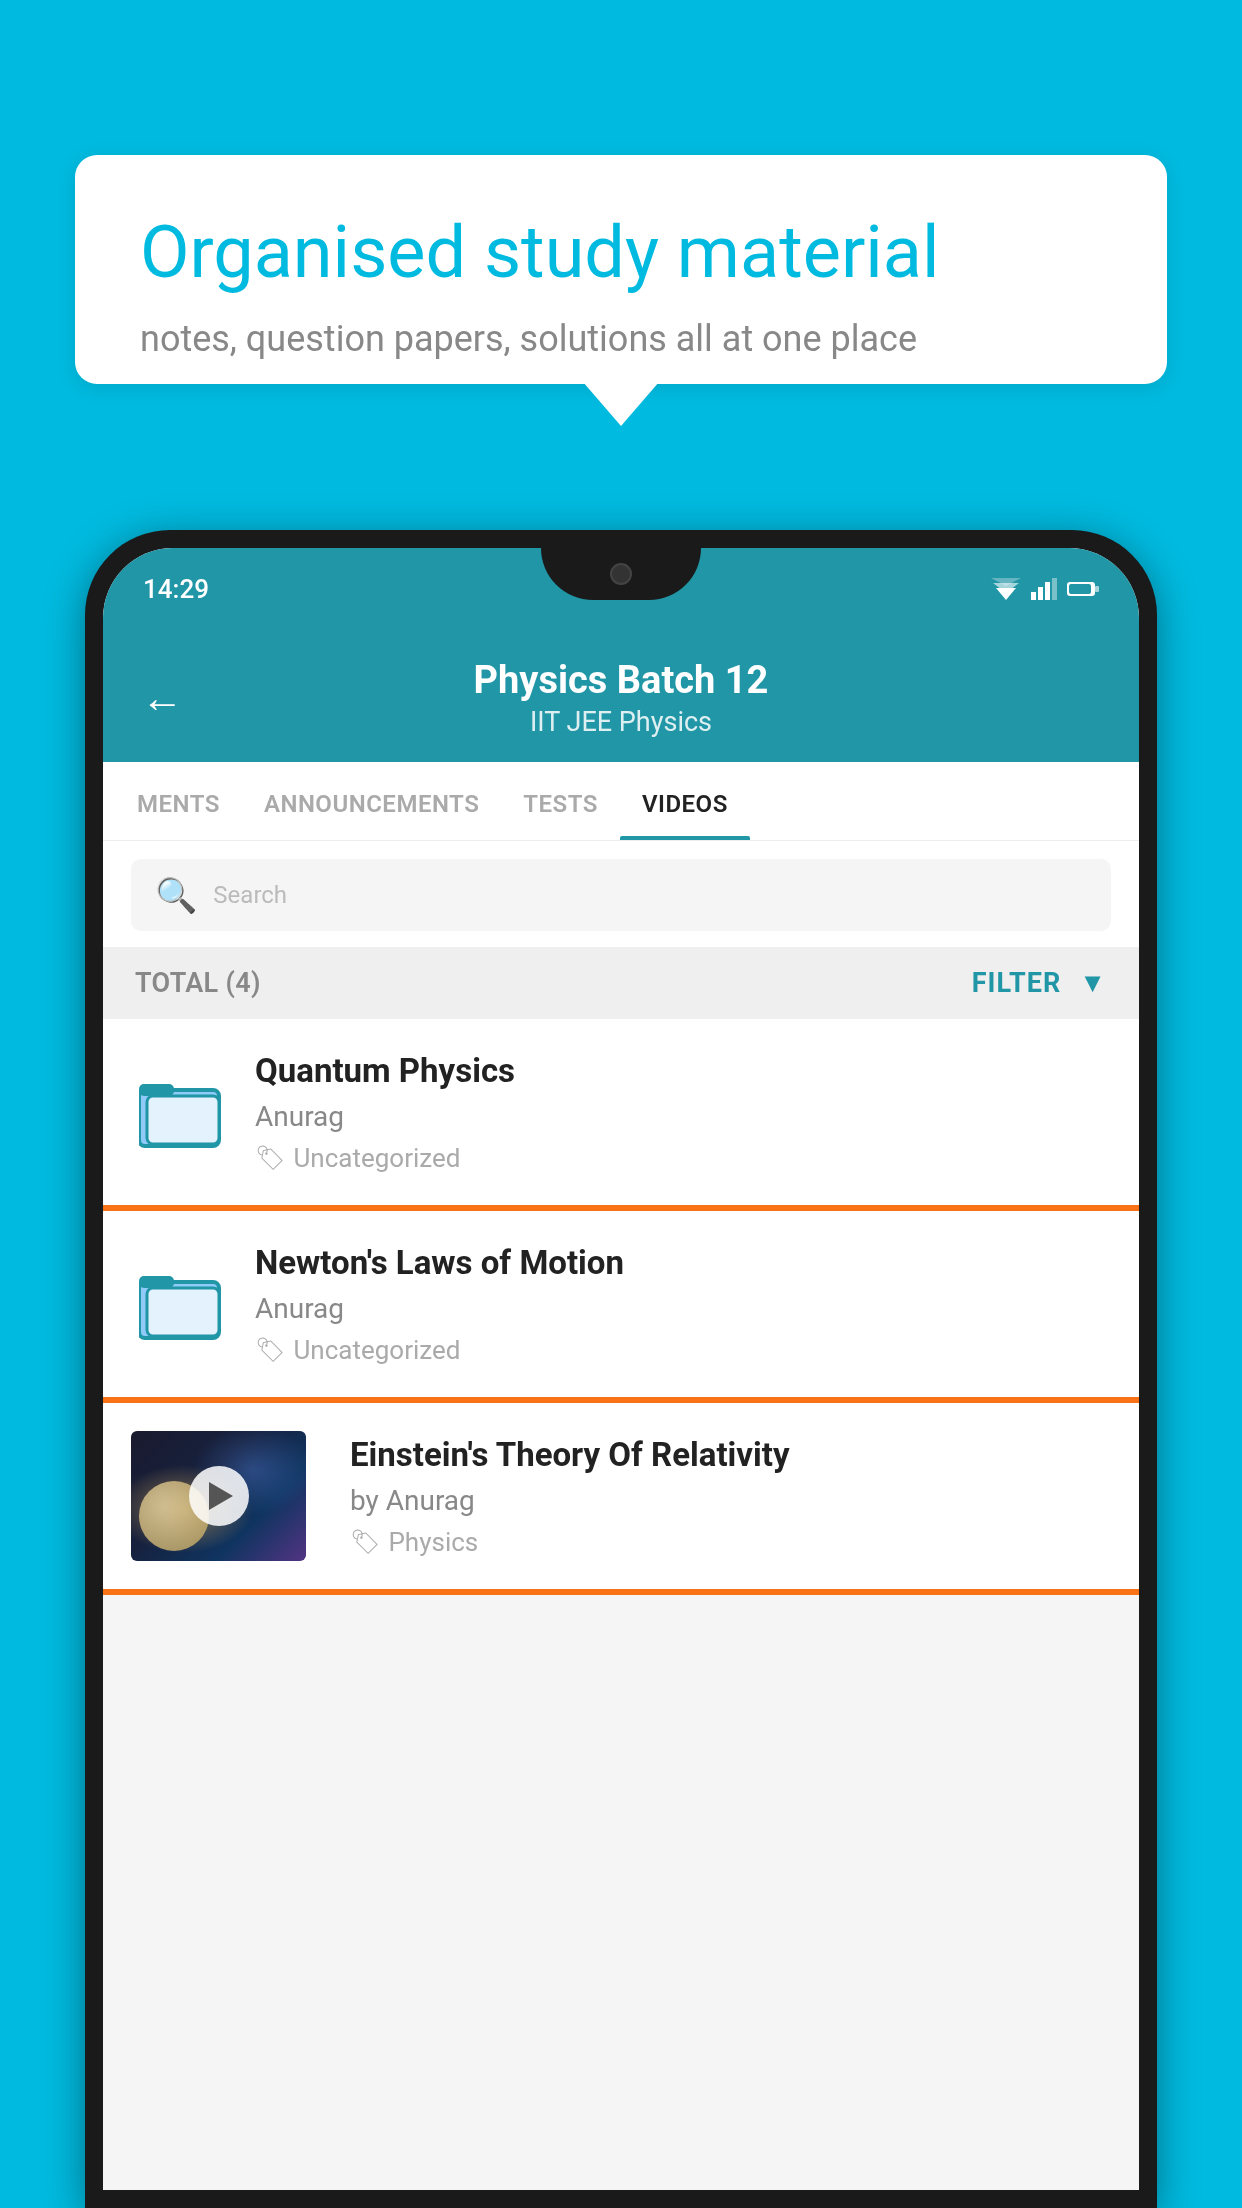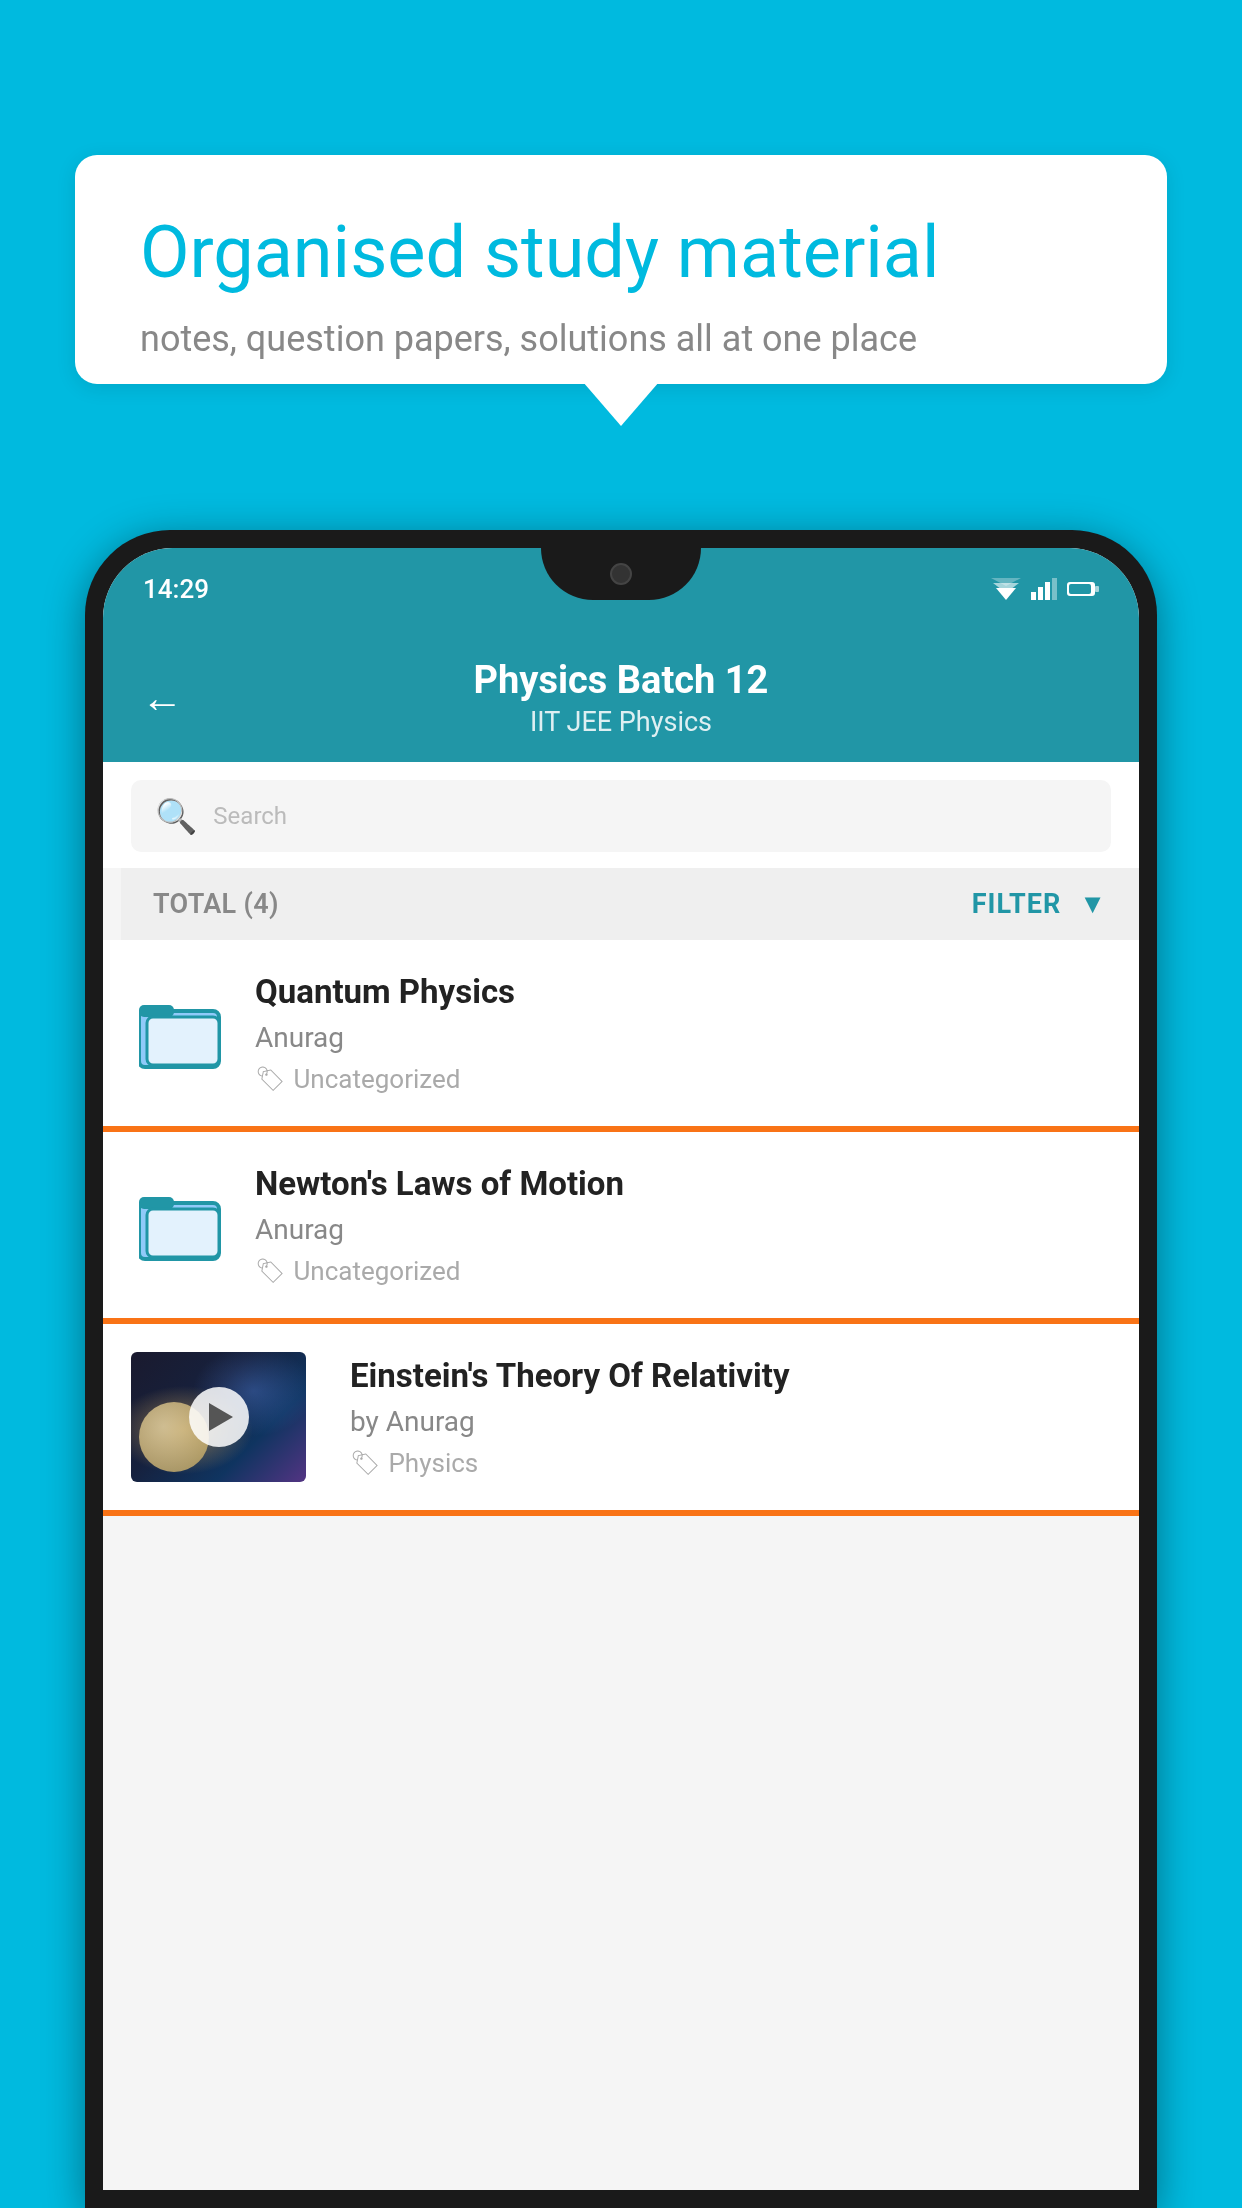--- a/index.html
+++ b/index.html
@@ -219,21 +219,20 @@
       font-size: 24px;
     }
 
     
     .filter-bar {
       background: #efefef;
       display: flex;
       align-items: center;
       justify-content: space-between;
       padding: 20px 32px;
-      margin-left: 18px;
     }
 
     .total-label {
       font-size: 27px;
       color: #888;
       font-weight: 600;
       letter-spacing: 0.3px;
     }
 
     .filter-btn {
@@ -386,20 +385,26 @@
     </div>
 
     <div class="app-header">
       <span class="back-arrow">←</span>
       <div class="header-title-group">
         <div class="header-title">Physics Batch 12</div>
         <div class="header-subtitle">IIT JEE   Physics</div>
       </div>
     </div>
 
+    <div class="tabs-bar">
+      <div class="tab-item">MENTS</div>
+      <div class="tab-item">ANNOUNCEMENTS</div>
+      <div class="tab-item">TESTS</div>
+      <div class="tab-item active">VIDEOS</div>
+    </div>
 
     <div class="search-container">
       <div class="search-box">
         <span class="search-icon-wrap">🔍</span>
         <span class="search-placeholder">Search</span>
       </div>
     </div>
 
     <div class="filter-bar">
       <span class="total-label">TOTAL (4)</span>

